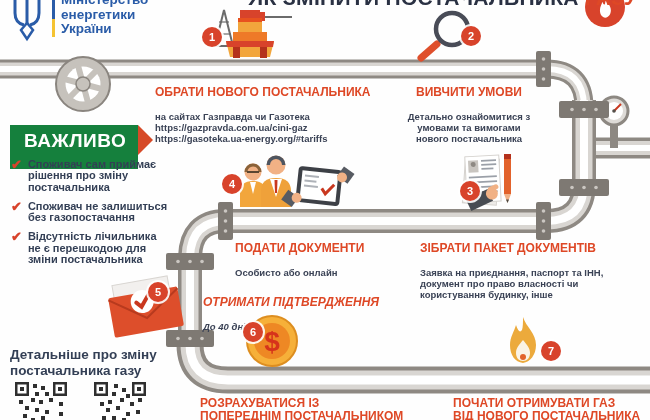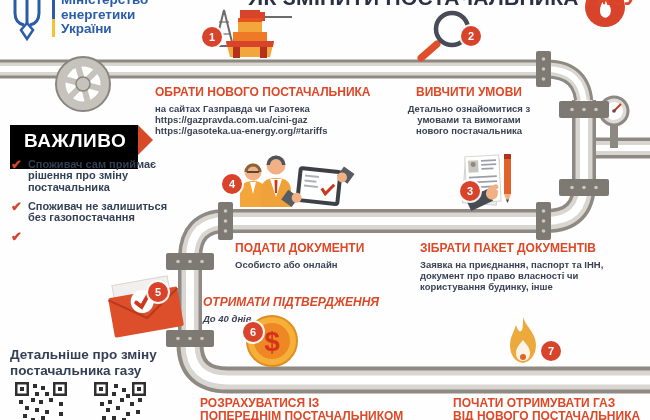--- a/index.html
+++ b/index.html
@@ -7,34 +7,34 @@
          font-family:"Liberation Sans",sans-serif;}
   .pre{white-space:pre-line;}
   
   .title-bar{position:absolute;left:248px;top:-14px;font-size:21px;font-weight:bold;
              color:#2A3143;letter-spacing:.3px;white-space:nowrap;z-index:4;}
   .title-accent{color:#DE4826;margin-left:6px;}
   
   .ministry-name{position:absolute;left:61px;top:-7px;font-size:13.5px;line-height:14.5px;
                  font-weight:bold;color:#2A5CA8;white-space:pre-line;z-index:4;}
   
-  .banner{position:absolute;left:10px;top:125px;height:44px;background:#000000;color:#fff;
+  .banner{position:absolute;left:10px;top:125px;height:44px;background:#15803d;color:#fff;
           font-weight:bold;font-size:19px;line-height:31px;padding:0 12px 0 14px;
           letter-spacing:.5px;z-index:4;}
   .banner:after{content:"";position:absolute;right:-15px;top:0;width:0;height:0;
           border-top:15.5px solid transparent;border-bottom:15.5px solid transparent;
           border-left:15px solid #D64A28;}
   .checklist{position:absolute;left:11px;top:159px;z-index:4;}
   .check-item{display:flex;margin-bottom:8px;}
   .check-mark{color:#D8432B;font-size:13px;font-weight:bold;margin-right:6px;line-height:12px;}
   .check-text{font-size:11px;font-weight:bold;color:#333F55;line-height:11.3px;white-space:pre-line;}
   
   .step-block{position:absolute;z-index:4;}
   .step-title{font-weight:bold;font-size:12px;color:#DE4826;line-height:12.5px;white-space:pre-line;}
-  .step-body{font-weight:bold;font-size:9.5px;color:#3A4255;line-height:11px;margin-top:4px;white-space:pre-line;}
+  .step-body{font-weight:bold;font-size:9.5px;color:#3A4255;line-height:11px;margin-top:12px;white-space:pre-line;}
   .s1{left:155px;top:86px;width:250px;}
   .s2{left:389px;top:86px;width:160px;text-align:center;}
   .s3{left:420px;top:242px;width:225px;}
   .s4{left:235px;top:242px;width:180px;}
   .s5{left:203px;top:296px;width:200px;font-style:italic;}
   .s6{left:200px;top:397px;width:230px;}
   .s7{left:453px;top:397px;width:200px;}
   
   .badge{position:absolute;width:20px;height:20px;border-radius:50%;background:#D8432B;color:#fff;
          font-size:11px;font-weight:bold;display:flex;align-items:center;justify-content:center;
@@ -314,20 +314,23 @@
 рішення про зміну
 постачальника</span>
     </div>
     <div class="check-item">
       <span class="check-mark">✔</span>
       <span class="check-text">Споживач не залишиться
 без газопостачання</span>
     </div>
     <div class="check-item">
       <span class="check-mark">✔</span>
+      <span class="check-text">Відсутність лічильника
+не є перешкодою для
+зміни постачальника</span>
     </div>
   </div>
 
   <div class="step-block s1">
     <div class="step-title">ОБРАТИ НОВОГО ПОСТАЧАЛЬНИКА</div>
     <div class="step-body">на сайтах Газправда чи Газотека
 https://gazpravda.com.ua/cini-gaz
 https://gasoteka.ua-energy.org/#tariffs</div>
   </div>
   <div class="step-block s2">

